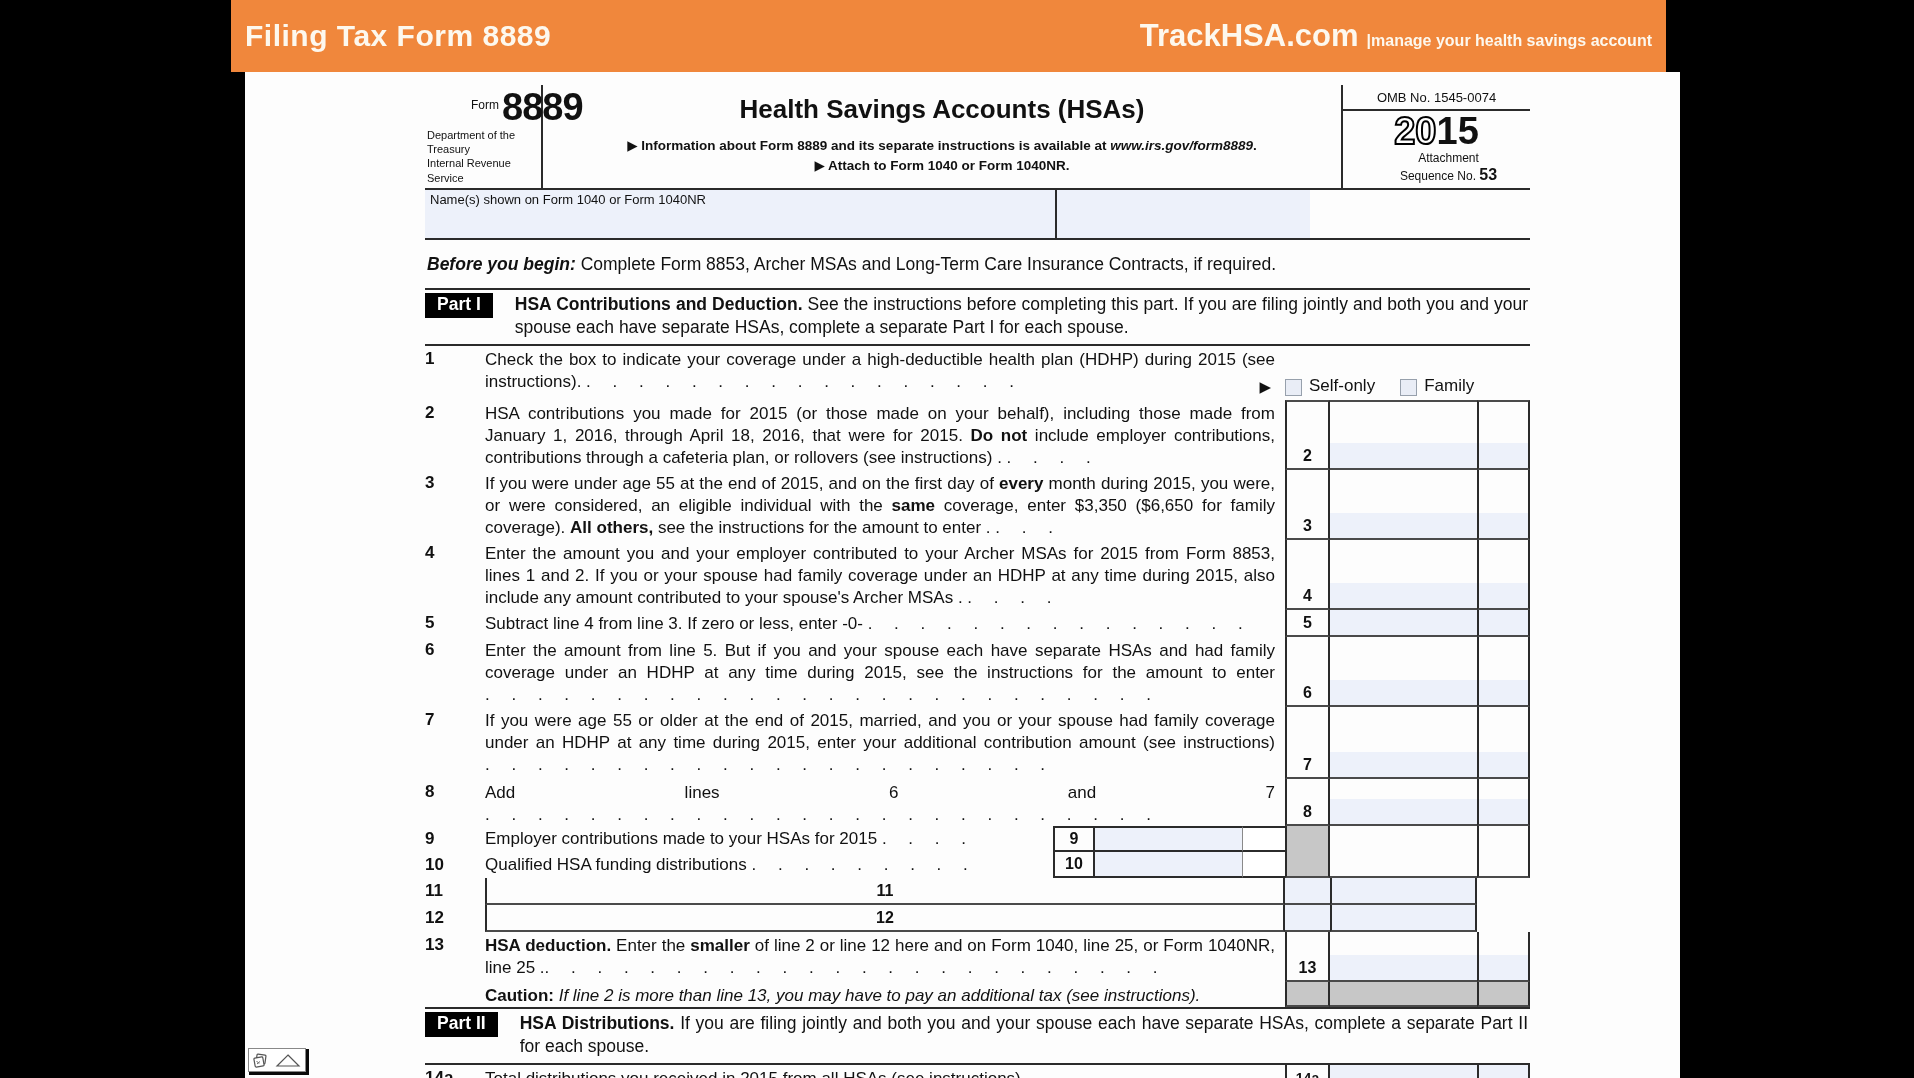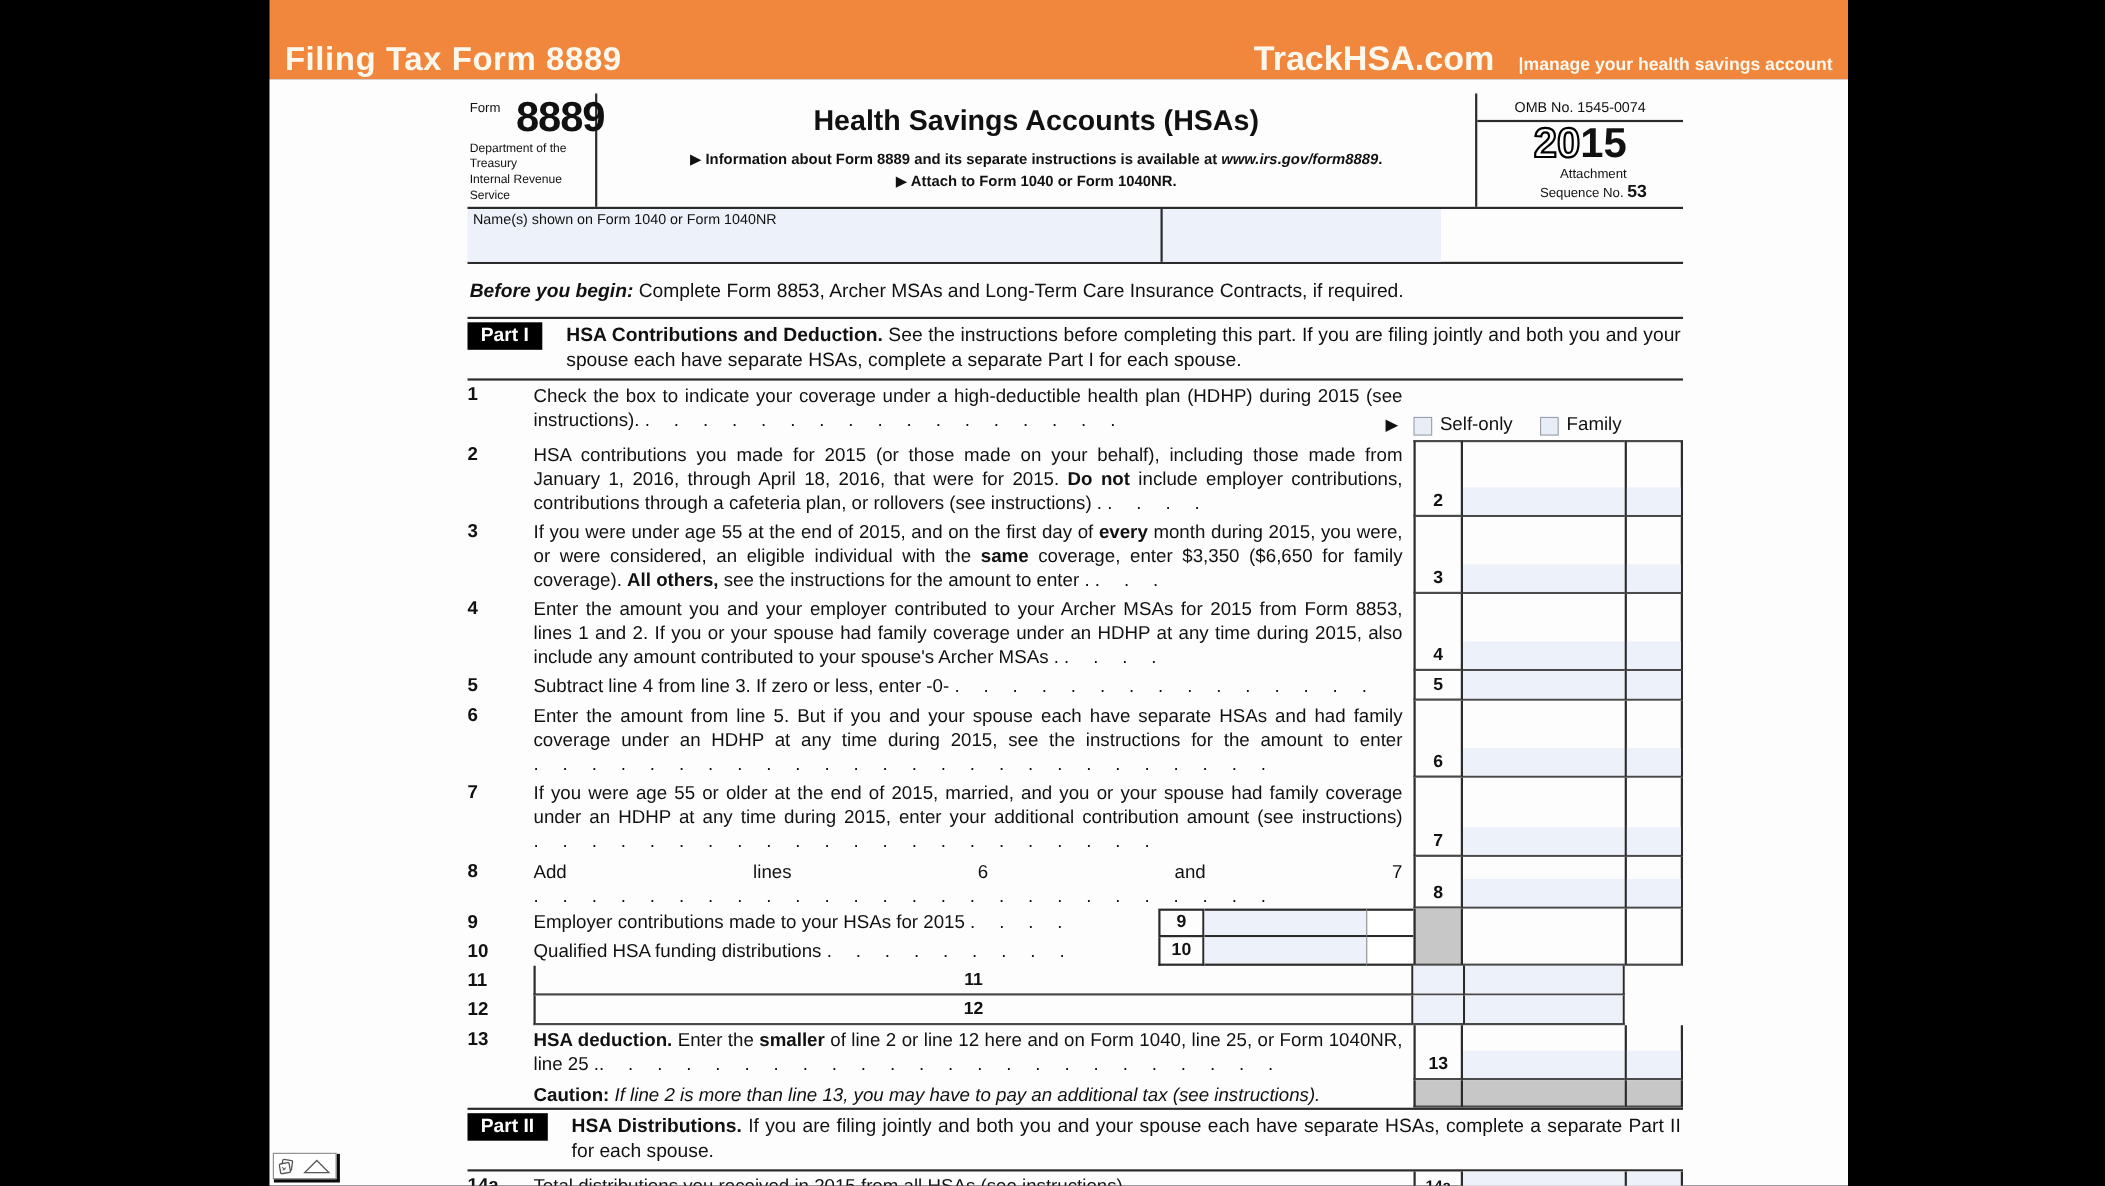--- a/index.html
+++ b/index.html
@@ -5,35 +5,35 @@
   :root{
     --banner:#F0873C; --bannertext:#FDF8EE; --field:#EDF1FA; --graycell:#C7C7C7;
     --checkbox:#E9EDF6; --border:#2B2B2B; --rowline:#4A4A4A;
   }
   html,body{margin:0;padding:0;background:#000;width:1914px;height:1078px;overflow:hidden;
     font-family:"Liberation Sans","DejaVu Sans",sans-serif;}
   .b{font-weight:bold}.i{font-style:italic}
   #stage{position:relative;width:1914px;height:1078px;background:#000;}
 
   
-  .banner{position:absolute;left:245px;top:0;width:1435px;height:72px;background:var(--banner);
-    display:flex;align-items:flex-end;justify-content:space-between;padding:0 14px;box-sizing:border-box;}
+  .banner{position:absolute;left:231px;top:0;width:1435px;height:72px;background:var(--banner);
+    display:flex;align-items:center;justify-content:space-between;padding:0 14px;box-sizing:border-box;}
   .banner .title{color:var(--bannertext);font-size:30px;font-weight:bold;letter-spacing:.5px;}
-  .banner .right{display:flex;align-items:baseline;gap:22px;}
+  .banner .right{display:flex;align-items:baseline;gap:8px;}
   .banner .brand{color:var(--bannertext);font-size:31px;font-weight:bold;}
   .banner .tagline{color:var(--bannertext);font-size:16px;font-weight:bold;}
 
   
   .page{position:absolute;left:245px;top:72px;width:1435px;height:1006px;background:#fdfdfd;}
   .form{position:absolute;left:180px;top:13px;width:1105px;color:#111;}
 
   
   .fh{display:grid;grid-template-columns:118px 1fr 187px;border-bottom:2.5px solid var(--border);height:105px;box-sizing:border-box;}
   .fh-left{border-right:2px solid var(--border);padding:6px 2px 3px 2px;display:flex;flex-direction:column;box-sizing:border-box;}
-  .fh-form-row{display:flex;align-items:flex-start;gap:14px;}
+  .fh-form-row{display:flex;align-items:center;gap:3px;margin-left:44px;}
   .fh-form-word{font-size:12px;padding-bottom:5px;}
   .fh-form-number{font-size:38px;font-weight:bold;letter-spacing:-1px;line-height:.85;}
   .fh-agency{margin-top:auto;font-size:11px;line-height:1.3;}
   .fh-mid{border-right:2px solid var(--border);text-align:center;padding-top:9px;box-sizing:border-box;}
   .fh-title{font-size:26px;font-weight:bold;}
   .fh-info{font-size:13.5px;margin-top:12px;}
   .fh-attach{font-size:13.5px;font-weight:bold;margin-top:4px;}
   .fh-right{text-align:center;box-sizing:border-box;}
   .fh-omb{font-size:13px;padding:5px 0 4px;border-bottom:2px solid var(--border);}
   .fh-year{font-size:38px;font-weight:bold;line-height:1;padding-top:1px;}

